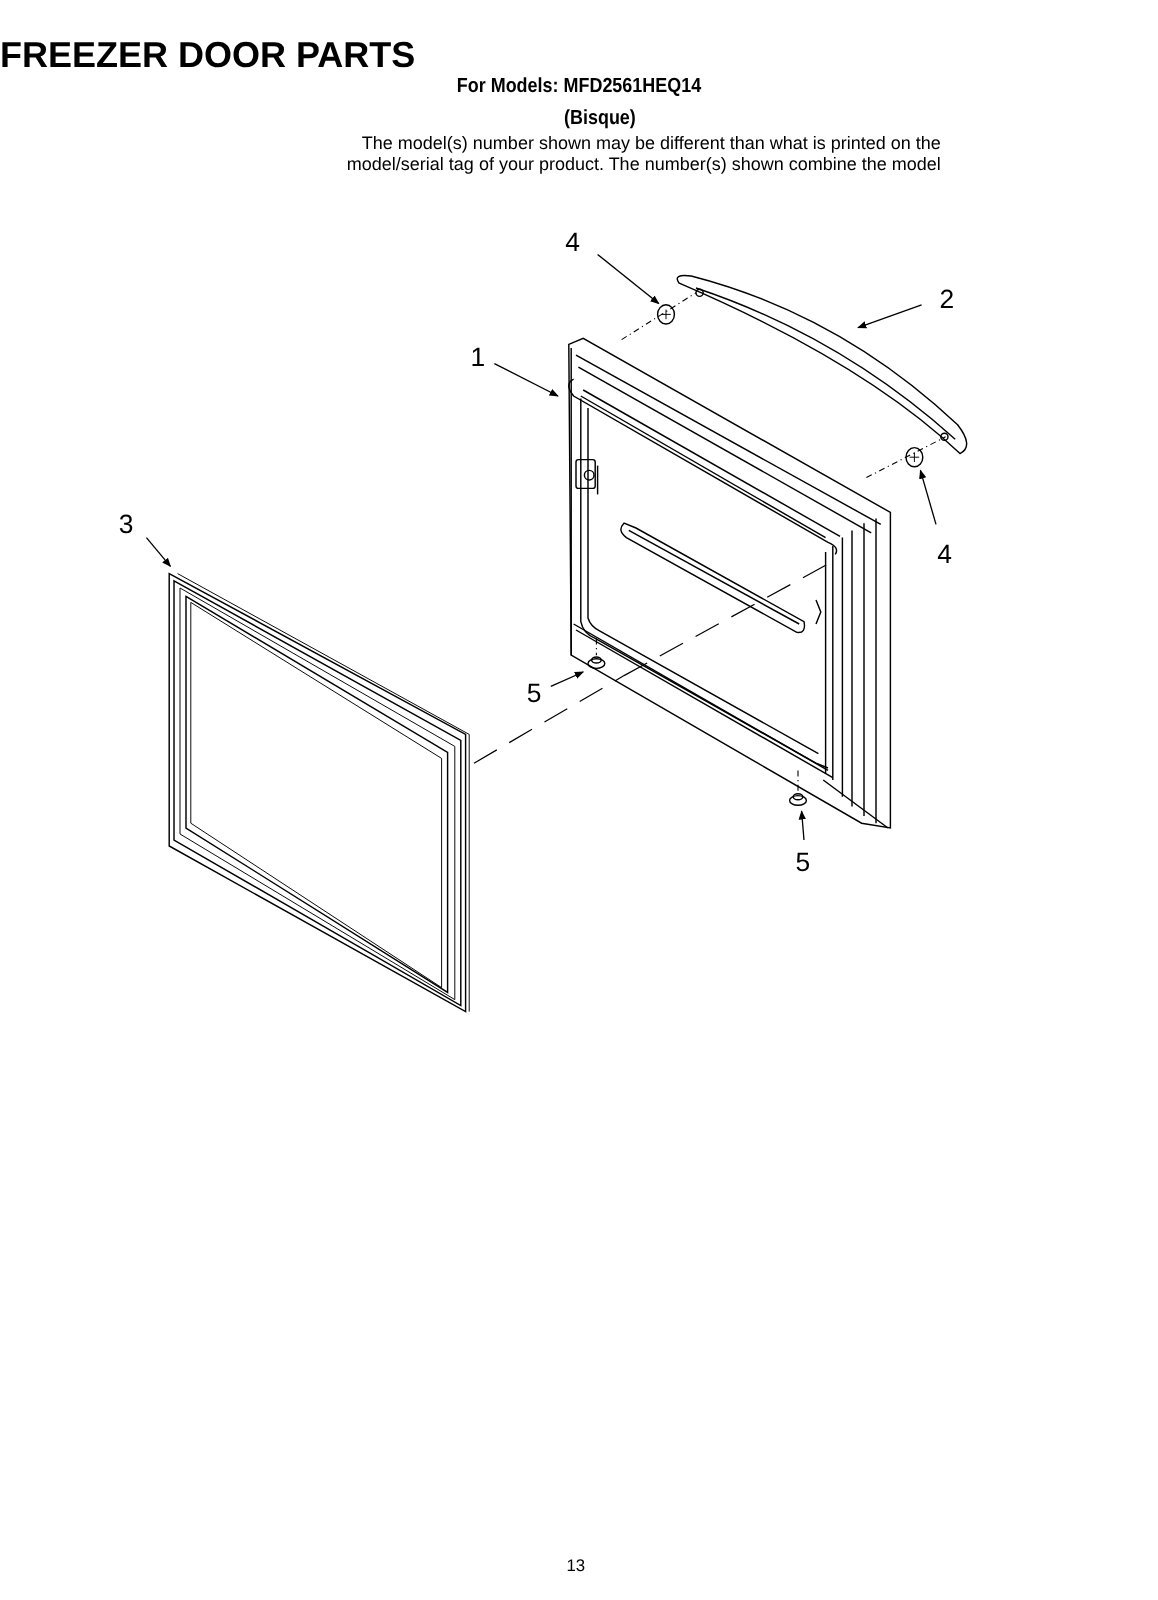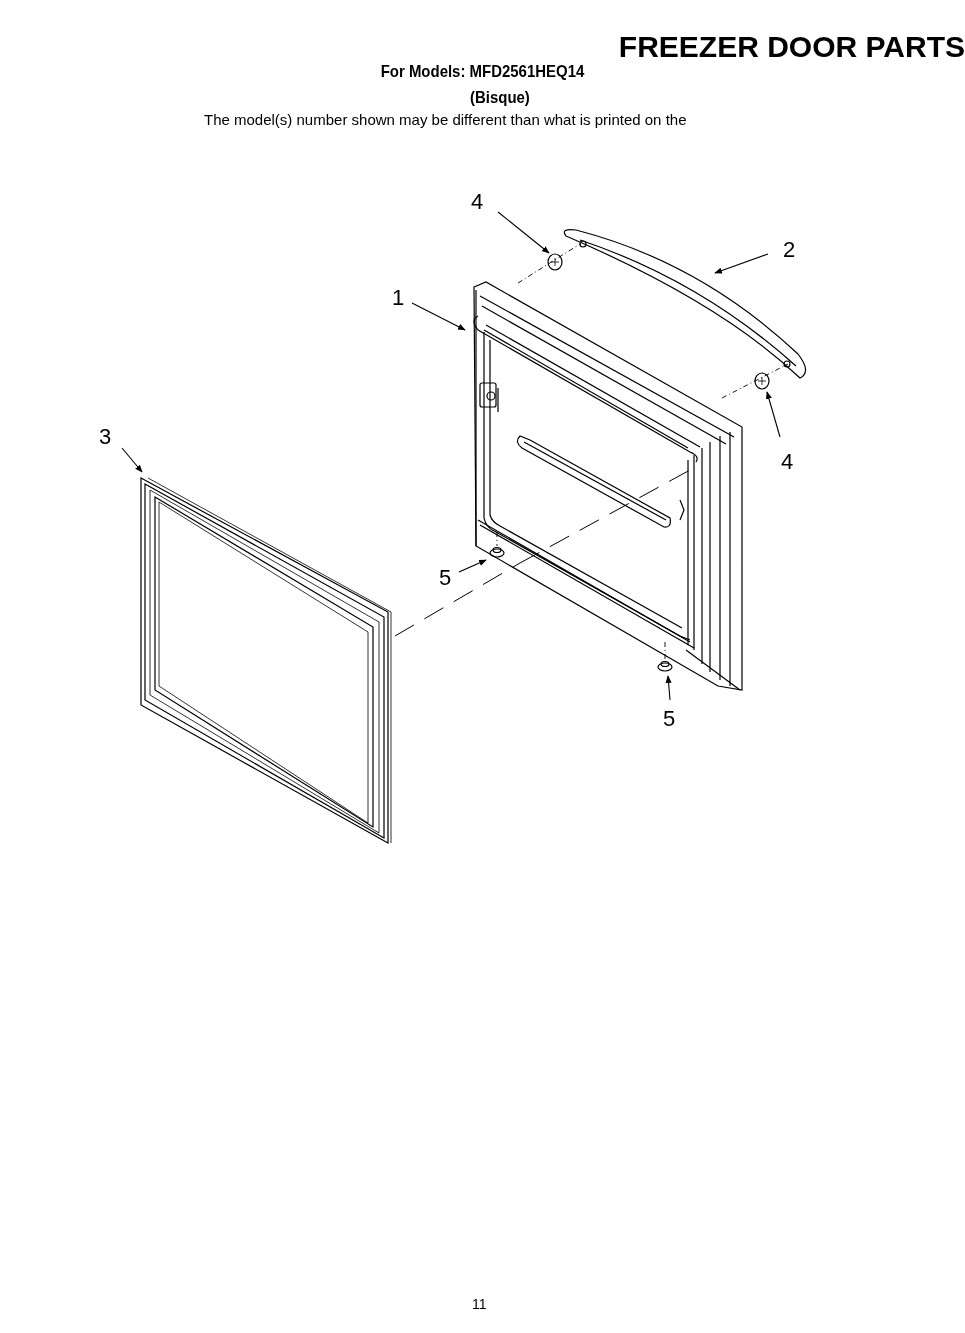--- a/index.html
+++ b/index.html
@@ -1,34 +1,35 @@
 <!DOCTYPE html>
 <html><head>
 <meta charset="utf-8">
 <style>
   html, body { margin:0; padding:0; background:#fff; }
   body { width:965px; height:1333px; position:relative; overflow:hidden; font-family:"Liberation Sans", sans-serif; color:#000; }
-  .title { position:absolute; left:0; width:965px; top:30px; text-align:right; font-weight:bold; font-size:30px; letter-spacing:0px; }
+  .title { position:absolute; left:0; width:965px; top:30px; text-align:left; font-weight:bold; font-size:30px; letter-spacing:0px; }
   .models { position:absolute; left:0; width:965px; top:62px; text-align:center; font-weight:bold; font-size:17px; transform:scaleX(0.88); }
   .color { position:absolute; left:470px; top:88px; font-weight:bold; font-size:17px; transform:scaleX(0.88); transform-origin:left; }
-  .disclaimer { position:absolute; left:204px; top:111px; width:580px; font-size:15px; line-height:17.5px; }
+  .disclaimer { position:absolute; left:204px; top:111px; width:580px; font-size:15px; line-height:17.5px;text-align:right; }
   .disclaimer div { white-space:nowrap; }
   .footer-doc { position:absolute; left:14px; top:1344px; font-size:13px; }
   .footer-page { position:absolute; left:472px; top:1296px; font-size:14px; }
   svg.diagram { position:absolute; left:0; top:0; }
   .callout { font-family:"Liberation Sans", sans-serif; font-size:22px; }
 </style>
 </head>
 <body>
 
 <div class="title">FREEZER DOOR PARTS</div>
 <div class="models">For Models: MFD2561HEQ14</div>
 <div class="color">(Bisque)</div>
 <div class="disclaimer">
   <div>The model(s) number shown may be different than what is printed on the</div>
+  <div>model/serial tag of your product. The number(s) shown combine the model</div>
 </div>
 
 <svg class="diagram" width="965" height="1333" viewBox="0 0 965 1333" fill="none" stroke="#000" stroke-width="1.2">
   <defs>
     <marker id="arr" viewBox="0 0 10 10" refX="9" refY="5" markerWidth="7" markerHeight="7" orient="auto">
       <path d="M0,1 L10,5 L0,9 z" fill="#000" stroke="none"></path>
     </marker>
   </defs>
 
   <g>
@@ -122,13 +123,13 @@
   <text class="callout" x="392" y="305" fill="#000" stroke="none">1</text>
   <text class="callout" x="783" y="257" fill="#000" stroke="none">2</text>
   <text class="callout" x="99" y="444" fill="#000" stroke="none">3</text>
   <text class="callout" x="471" y="209" fill="#000" stroke="none">4</text>
   <text class="callout" x="781" y="469" fill="#000" stroke="none">4</text>
   <text class="callout" x="439" y="585" fill="#000" stroke="none">5</text>
   <text class="callout" x="663" y="726" fill="#000" stroke="none">5</text>
 </svg>
 
 <div class="footer-doc">W10242327</div>
-<div class="footer-page">11</div>
+<div class="footer-page">13</div>
 
 </body></html>

